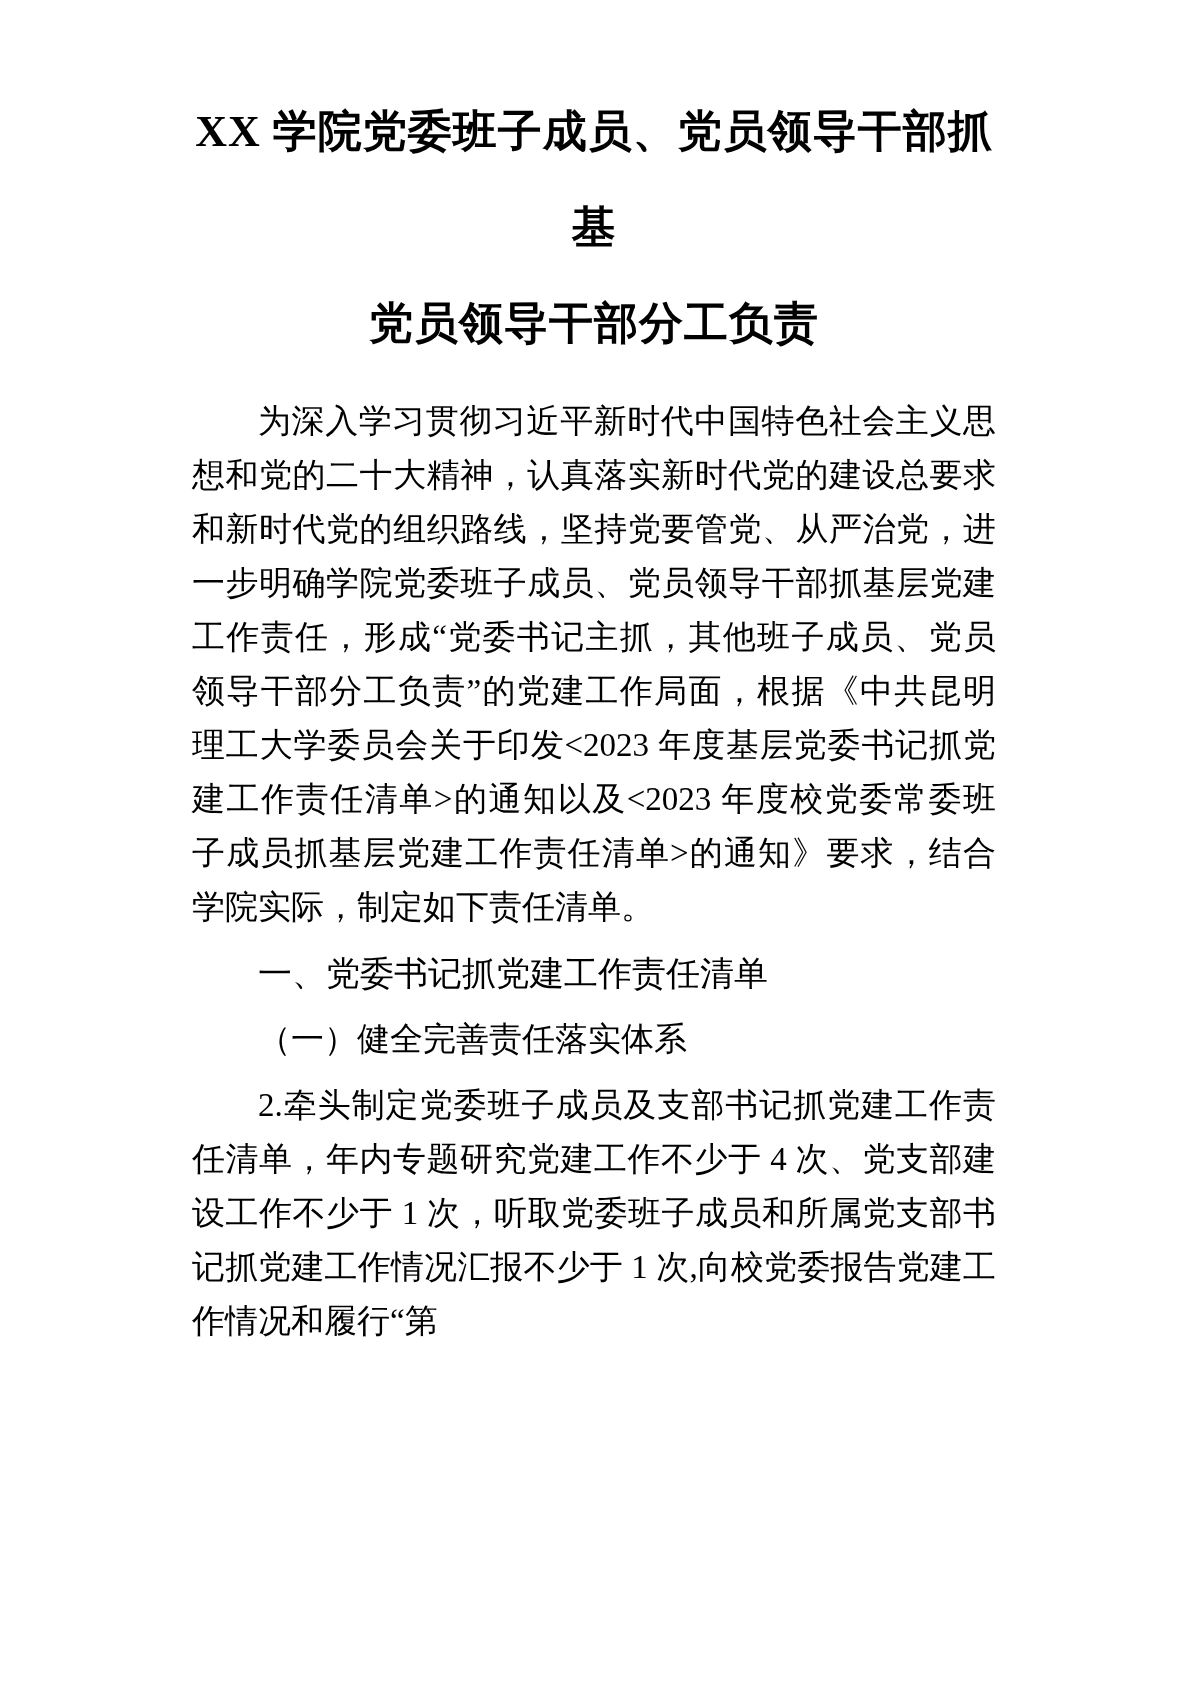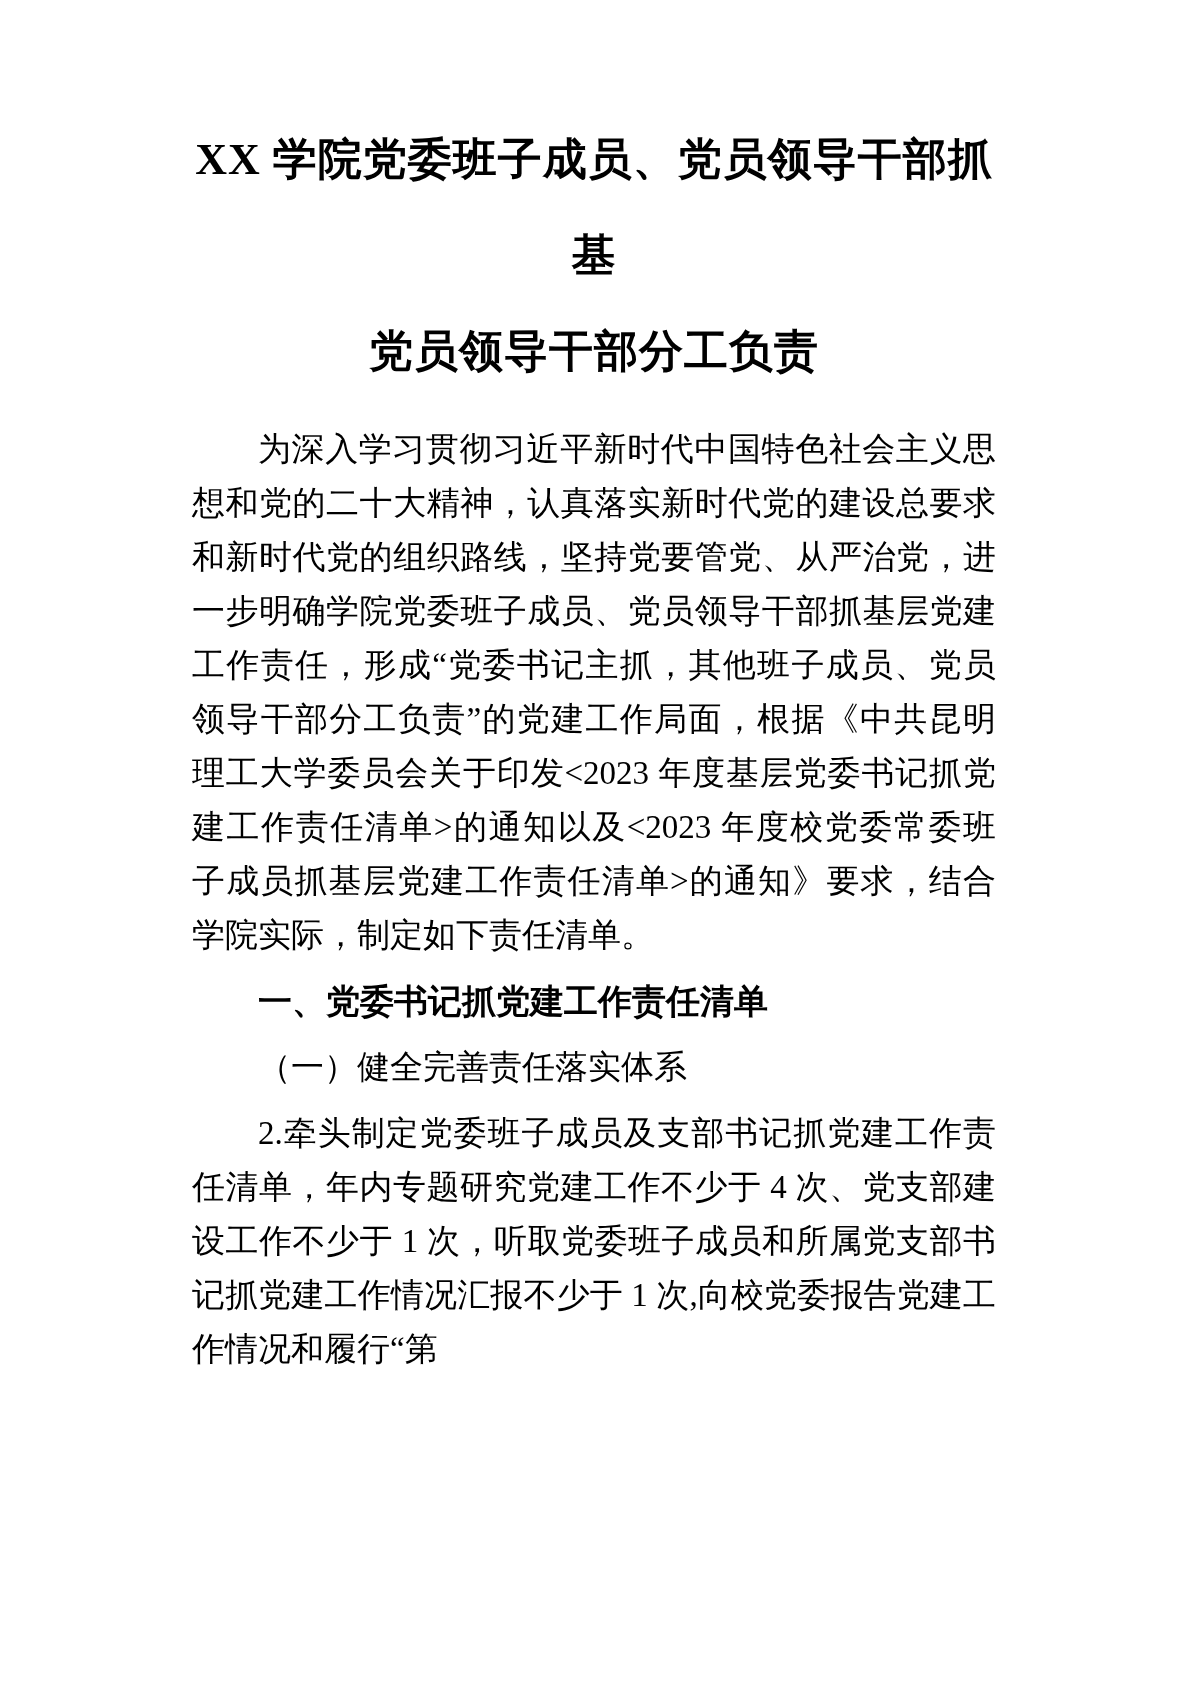--- a/index.html
+++ b/index.html
@@ -8,21 +8,21 @@
     background: #ffffff;
   }
   .page {
     position: relative;
     width: 1190px;
     height: 1683px;
     margin: 0 auto;
     background: #ffffff;
     color: #000000;
     box-sizing: border-box;
-    padding: 112px 182px 0 180px;
+    padding: 84px 182px 0 180px;
     font-family: "Liberation Serif", "DejaVu Serif", serif;
     overflow: hidden;
   }
   .doc-title {
     text-align: center;
     font-size: 44px;
     line-height: 96px;
     font-weight: bold;
     letter-spacing: 1px;
   }
@@ -34,21 +34,21 @@
     text-justify: inter-ideograph;
   }
   .doc-body p {
     margin: 12px;
     text-indent: 66px;
   }
   .section-heading {
     margin: 0;
     text-indent: 66px;
     font-family: "Liberation Sans", "DejaVu Sans", sans-serif;
-    font-weight: bold;
+    font-weight: normal;
     font-size: 34px;
     line-height: 54px;
   }
   .subsection-heading {
     margin: 0;
     text-indent: 66px;
     font-weight: normal;
     font-size: 33px;
     line-height: 54px;
   }

